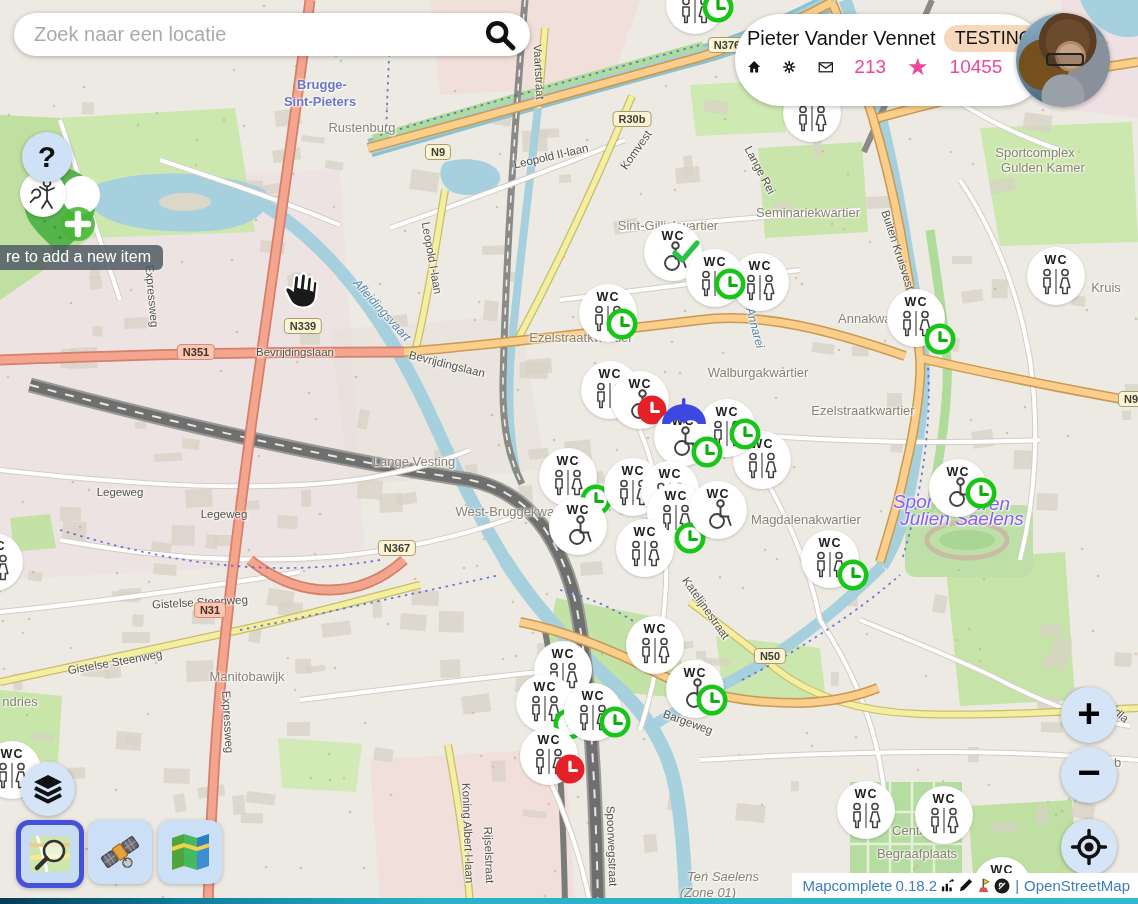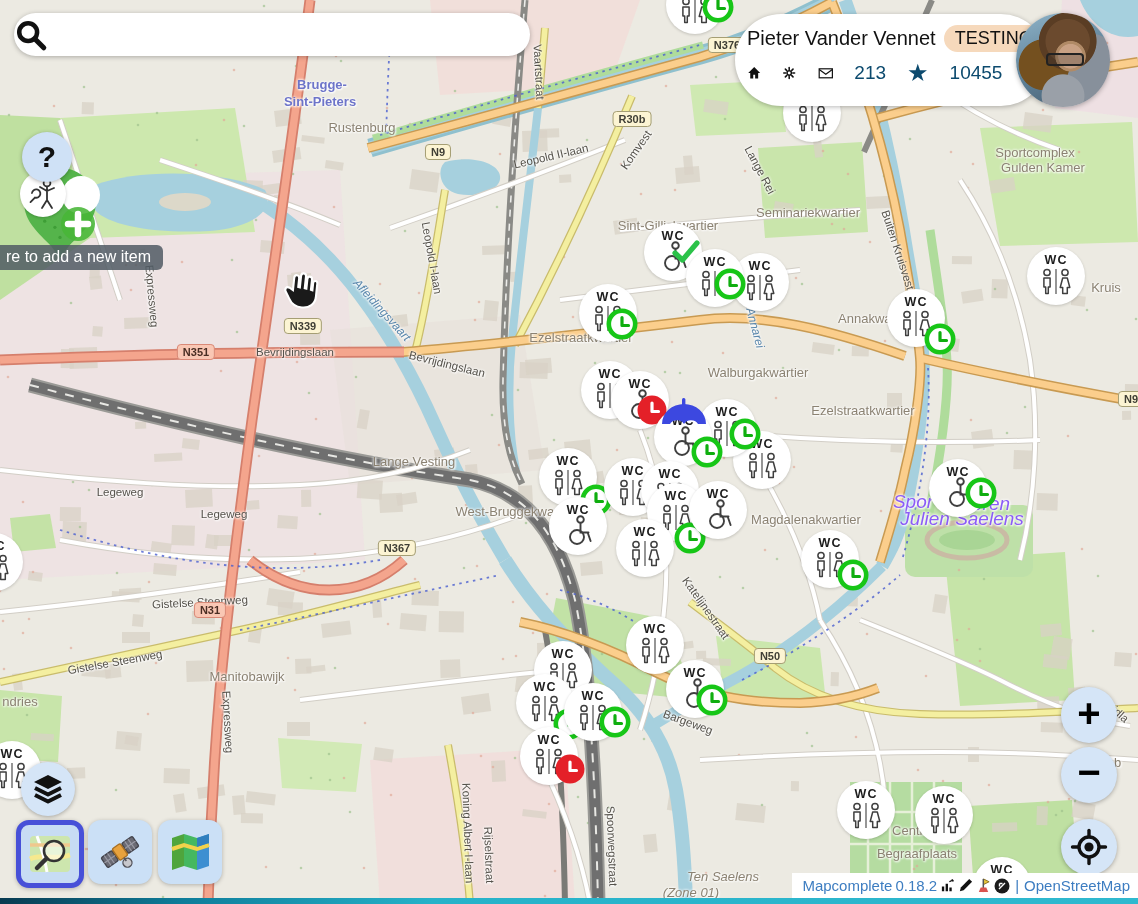--- a/index.html
+++ b/index.html
@@ -29,21 +29,21 @@
   .pill{position:absolute;background:#fff;box-shadow:0 1px 5px rgba(0,0,0,.28);}
   #searchbar{left:14px;top:13px;width:516px;height:43px;border-radius:22px;display:flex;align-items:center;cursor:text}
   #searchbar input{border:none;outline:none;flex:1;margin-left:18px;font-size:20px;color:#444;
                    font-family:"Liberation Sans",sans-serif;background:transparent}
   #searchbar input::placeholder{color:#aaa}
   #searchbar .sicon{margin-right:13px}
   #userpanel{left:735px;top:14px;width:312px;height:92px;border-radius:46px;padding-left:12px;box-sizing:border-box}
   #userpanel .row1{display:flex;align-items:center;margin-top:11px;gap:8px}
   #username{font-size:20px;color:#111;white-space:nowrap}
   #testing{background:#f6d9bc;border-radius:15px;padding:3px 11px;font-size:18px;color:#111}
-  #userpanel .row2{display:flex;align-items:center;margin-top:9px;gap:21px;color:#0c4a6e}
+  #userpanel .row2{display:flex;align-items:center;margin-top:3px;gap:21px;color:#ec4899}
   #userpanel .cnt{font-size:19px}
   #avatar{position:absolute;left:1016px;top:13px;width:94px;height:94px;border-radius:50%;
           box-shadow:0 1px 5px rgba(0,0,0,.3);
           background:
             radial-gradient(circle at 50% 88%, #9aa0a8 0 22%, transparent 23%),
             radial-gradient(circle at 58% 46%, #c9a184 0 16%, #b08a66 17% 20%, transparent 21%),
             radial-gradient(circle at 55% 30%, #6b4a2e 0 26%, #5a3d24 27% 34%, transparent 35%),
             radial-gradient(circle at 30% 55%, #74501f 0 30%, transparent 31%),
             radial-gradient(circle at 75% 60%, #87909b 0 40%, transparent 41%),
             linear-gradient(160deg,#8fb4c9 0%,#5d7f96 55%,#44596b 100%);}
@@ -652,21 +652,21 @@
       <div class="mlbl road" style="left: 200px; top: 602px; transform: translate(-50%, -50%) rotate(-3deg);">Gistelse Steenweg</div>
       <div class="mlbl road" style="left: 115px; top: 662px; transform: translate(-50%, -50%) rotate(-10deg);">Gistelse Steenweg</div>
       <div class="mlbl suburb" style="left: 247px; top: 676px; transform: translate(-50%, -50%) rotate(0deg);">Manitobawijk</div>
       <div class="mlbl suburb" style="left: 20px; top: 701px; transform: translate(-50%, -50%) rotate(0deg);">ndries</div>
       <div class="mlbl road" style="left: 706px; top: 608px; transform: translate(-50%, -50%) rotate(55deg);">Katelijnestraat</div>
       <div class="mlbl road" style="left: 688px; top: 722px; transform: translate(-50%, -50%) rotate(20deg);">Bargeweg</div>
       <div class="mlbl road" style="left: 612px; top: 846px; transform: translate(-50%, -50%) rotate(88deg);">Spoorwegstraat</div>
       <div class="mlbl road" style="left: 489px; top: 855px; transform: translate(-50%, -50%) rotate(88deg);">Rijselstraat</div>
       <div class="mlbl road" style="left: 468px; top: 833px; transform: translate(-50%, -50%) rotate(88deg);">Koning Albert I-laan</div>
       <div class="mlbl suburb-i" style="left: 723px; top: 876px; transform: translate(-50%, -50%) rotate(0deg);">Ten Saelens</div>
-      <div class="mlbl suburb-i" style="left: 691px; top: 892px; transform: translate(-50%, -50%) rotate(0deg);">(Zone 01)</div>
+      <div class="mlbl suburb-i" style="left: 708px; top: 892px; transform: translate(-50%, -50%) rotate(0deg);">(Zone 01)</div>
       <div class="mlbl suburb" style="left: 908px; top: 830px; transform: translate(-50%, -50%) rotate(0deg);">Centr</div>
       <div class="mlbl suburb" style="left: 917px; top: 853px; transform: translate(-50%, -50%) rotate(0deg);">Begraafplaats</div>
       <div class="mlbl green-i" style="left: 913px; top: 502px; transform: translate(-50%, -50%) rotate(0deg);">Spor</div>
       <div class="mlbl green-i" style="left: 991px; top: 504px; transform: translate(-50%, -50%) rotate(0deg);">eren</div>
       <div class="mlbl green-i" style="left: 962px; top: 519px; transform: translate(-50%, -50%) rotate(0deg);">Julien Saelens</div>
       <div class="mlbl road" style="left: 1119px; top: 713px; transform: translate(-50%, -50%) rotate(42deg);">ridla</div>
       <div class="mlbl suburb" style="left: 1114px; top: 762px; transform: translate(-50%, -50%) rotate(0deg);">eb</div>
       <div class="rbadge" style="left: 438px; top: 152px; transform: translate(-50%, -50%);">N9</div>
       <div class="rbadge" style="left: 632px; top: 119px; transform: translate(-50%, -50%);">R30b</div>
       <div class="rbadge" style="left: 727px; top: 45px; transform: translate(-50%, -50%);">N376</div>
@@ -1203,20 +1203,21 @@
     <path d="M4,28 A22,20 0 0 1 48,28 L40,28 A7.5,6 0 0 0 26,28 A7.5,6 0 0 0 12,28 Z" fill="#3C48E0"></path>
   </svg>
 
   <svg id="handcursor" width="42" height="42" viewBox="0 0 28 28">
     <g transform="rotate(6 14 14)">
       <path d="M5.2,17.5 c-2,-2.6 -0.4,-4.6 1.8,-3.6 l2.4,1.3 v-8.2 c0,-2.6 3.3,-2.6 3.3,0 v5.8 l1.1,0.15 v-7.6 c0,-2.6 3.3,-2.6 3.3,0 v7.8 l1.1,0.15 v-6.4 c0,-2.4 3.1,-2.4 3.1,0 v6.9 l1,0.2 v-4.7 c0,-2.2 2.8,-2.2 2.8,0 v8.6 c0,5 -3.6,8.2 -8.6,8.2 c-4.5,0 -7.2,-1.8 -9,-5 z" fill="#1a1a1a" stroke="#ffffff" stroke-width="1.4"></path>
     </g>
   </svg>
 
   <div id="searchbar" class="pill">
+    <input type="text" placeholder="Zoek naar een locatie" style="">
     <svg class="sicon" width="34" height="34" viewBox="0 0 24 24">
       <circle cx="10" cy="10" r="6.3" fill="none" stroke="#111" stroke-width="3.2"></circle>
       <line x1="15" y1="15" x2="21" y2="21" stroke="#111" stroke-width="3.6" stroke-linecap="round"></line>
     </svg>
   </div>
 
   <div id="userpanel" class="pill">
     <div class="row1">
       <span id="username">Pieter Vander Vennet</span>
       <span id="testing">TESTING</span>

